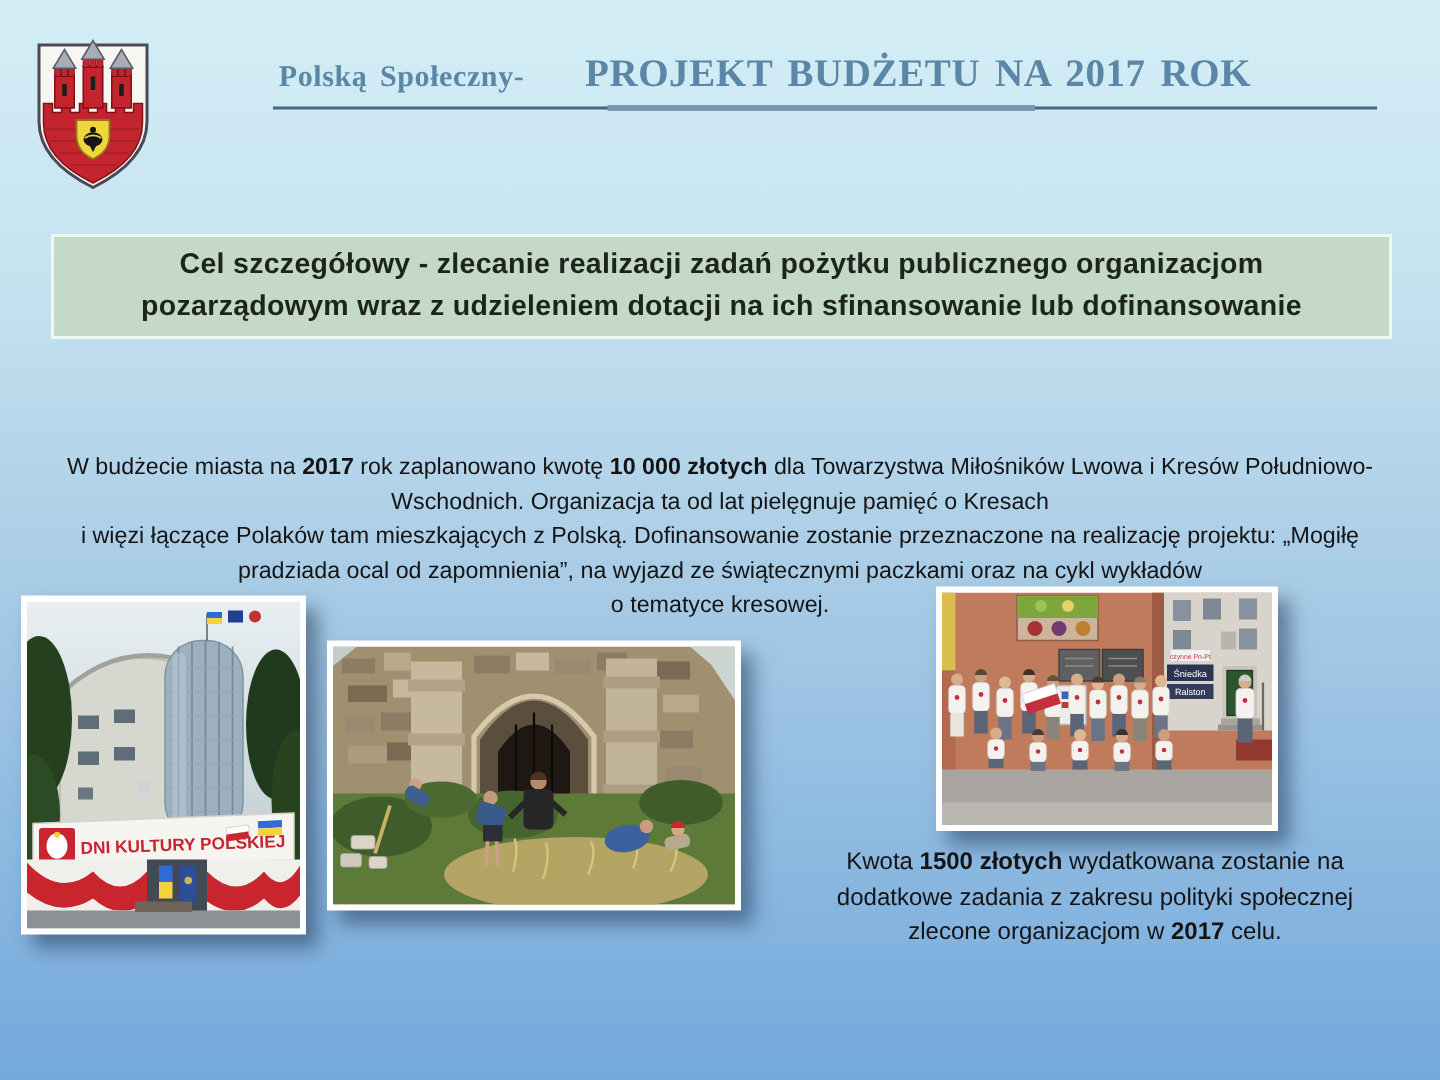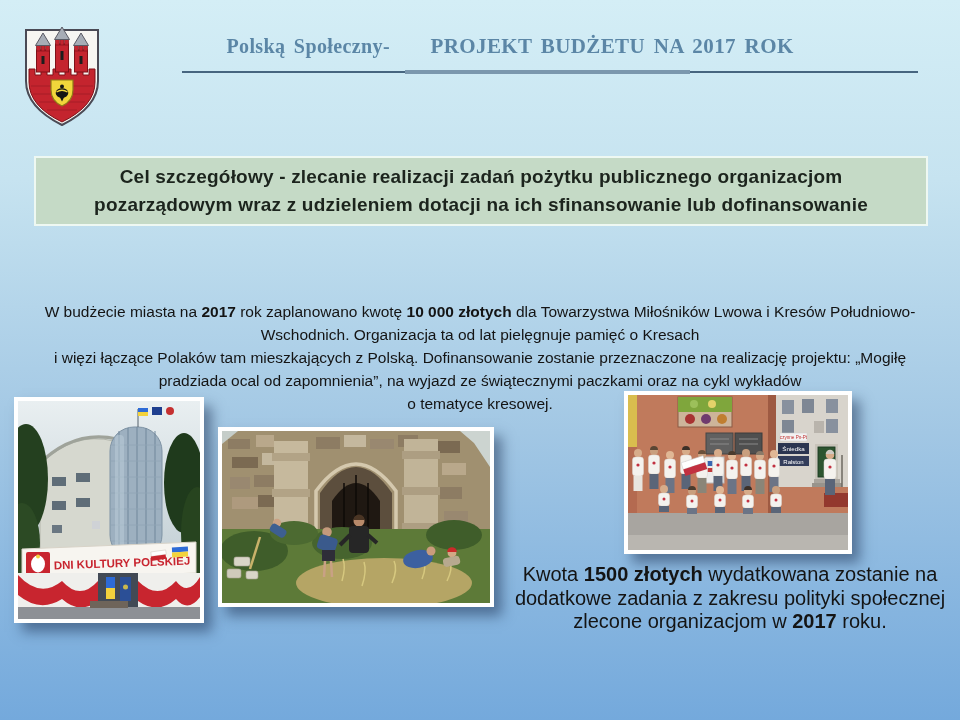--- a/index.html
+++ b/index.html
@@ -8,21 +8,21 @@
     background:linear-gradient(180deg,#d4eef6 0%,#c6e3f0 25%,#a2c7e4 60%,#74a9dc 100%);
     font-family:"Liberation Sans",sans-serif;color:#141414;
   }
   
   .coat{position:absolute;left:21px;top:26px;width:82px;height:103px;}
   .title{
     position:absolute;top:34px;left:100px;right:40px;text-align:center;
     font-family:"Liberation Serif",serif;font-weight:bold;color:#5b86a6;
     font-size:20px;letter-spacing:.4px;word-spacing:3px;
   }
-  .title .caps{font-size:21px;margin-left:32px;}
+  .title .caps{font-size:26px;margin-left:32px;}
   .rule{position:absolute;top:71px;left:182px;width:736px;height:2px;background:#47657f;}
   .rule-mid{position:absolute;left:223px;top:-1px;width:285px;height:4px;background:#7b97ad;}
   
   .goal-box{
     position:absolute;left:34px;top:156px;width:890px;height:66px;
     background:#c5dac6;border:2px solid #eef8f2;
     display:flex;align-items:center;justify-content:center;text-align:center;
     font-weight:bold;font-size:19px;line-height:28px;color:#1c241d;
     white-space:pre-line;letter-spacing:.2px;
   }
@@ -32,21 +32,21 @@
     font-weight:bold;font-size:15px;line-height:23px;color:#0d0d0d;
     text-decoration:underline;white-space:pre-line;
   }
   .paragraph{
     position:absolute;top:300px;left:0;right:0;text-align:center;
     font-size:15.5px;line-height:23px;white-space:pre-line;
   }
   .seg-b{font-weight:bold;}
   .caption{
     position:absolute;top:563px;left:512px;width:436px;text-align:center;
-    font-size:20px;line-height:23.5px;white-space:pre-line;
+    font-size:16px;line-height:23.5px;white-space:pre-line;
   }
   
   .photo{position:absolute;background:#fff;padding:4px;box-shadow:8px 9px 12px rgba(25,45,80,.5);}
   .photo svg{display:block;}
   #photo-left{left:14px;top:397px;}
   #photo-middle{left:218px;top:427px;}
   #photo-right{left:624px;top:391px;}
 </style>
 </head>
 <body>
@@ -400,15 +400,15 @@
             <rect x="-5.5" y="4" width="11" height="13" rx="3" fill="#f4f2ee" stroke="#ddd8d2" stroke-width=".5"></rect>
             <circle cx="0" cy="10" r="1.5" fill="#c23040"></circle>
             <rect x="-5" y="17" width="10" height="6" fill="#5a6578"></rect>
           </g>
       </g>
     </svg>
   </figure>
 
   <div class="caption"><span>Kwota </span><span class="seg-b">1500 złotych</span><span> wydatkowana zostanie na
 dodatkowe zadania z zakresu polityki społecznej
-zlecone organizacjom w </span><span class="seg-b">2017</span><span> roku.</span></div>
+zlecone organizacjom w </span><span class="seg-b">2017</span><span> celu.</span></div>
 
 </div>
 
 </body></html>

